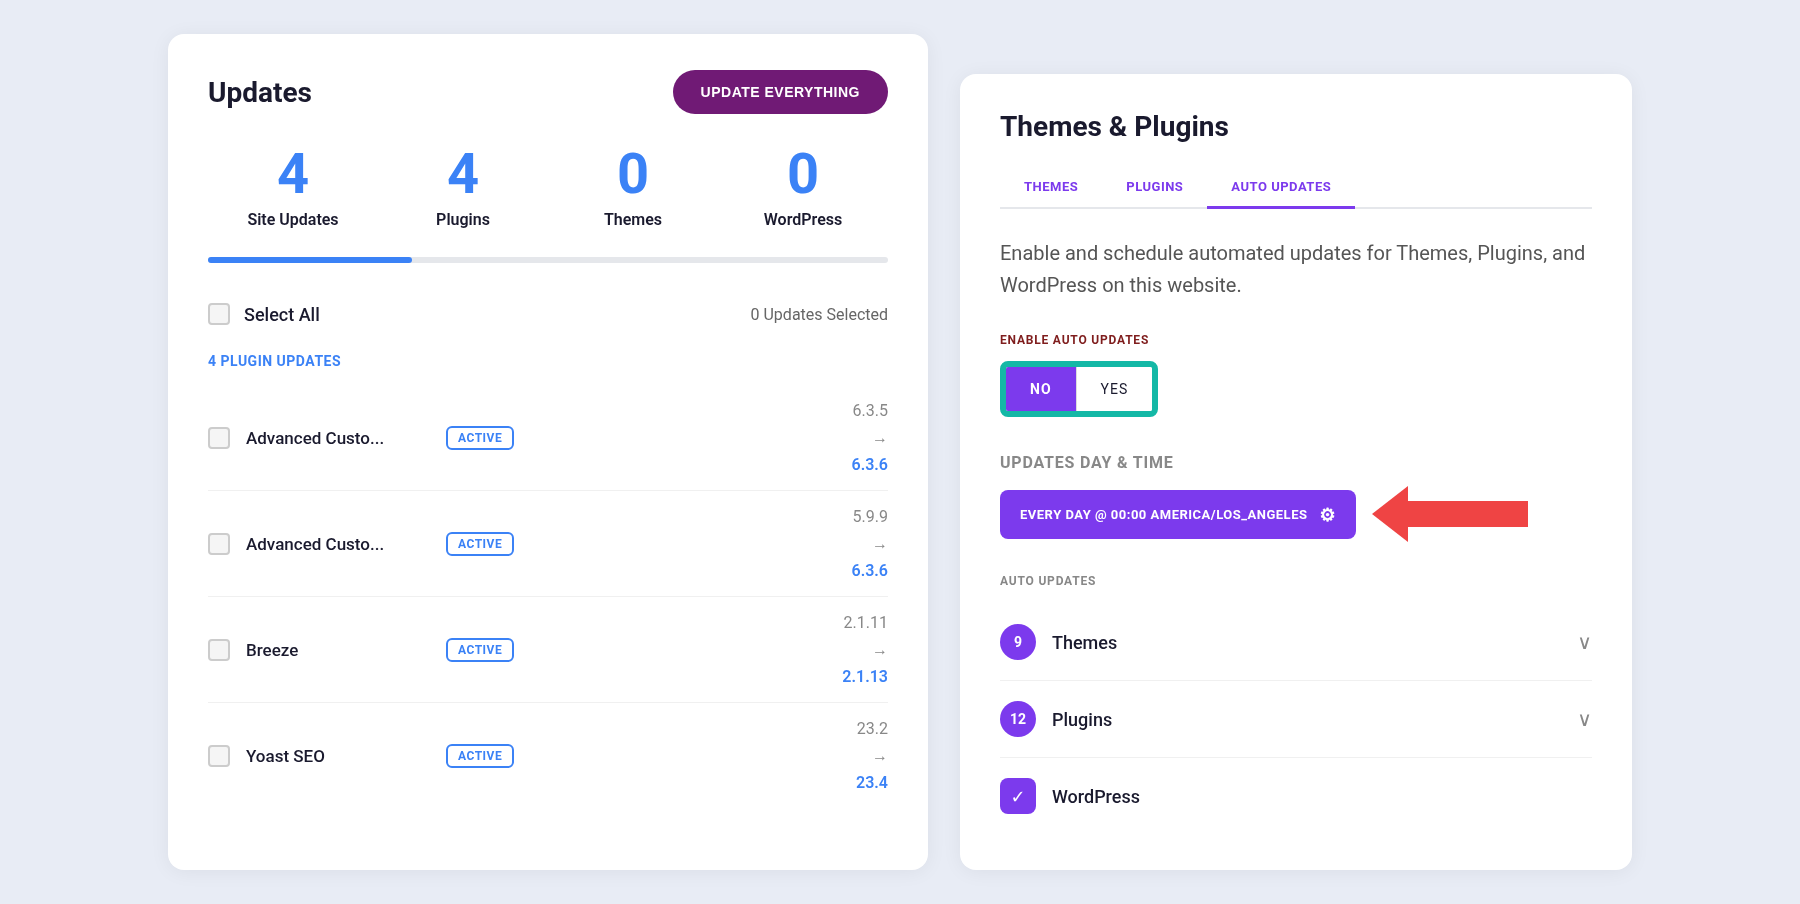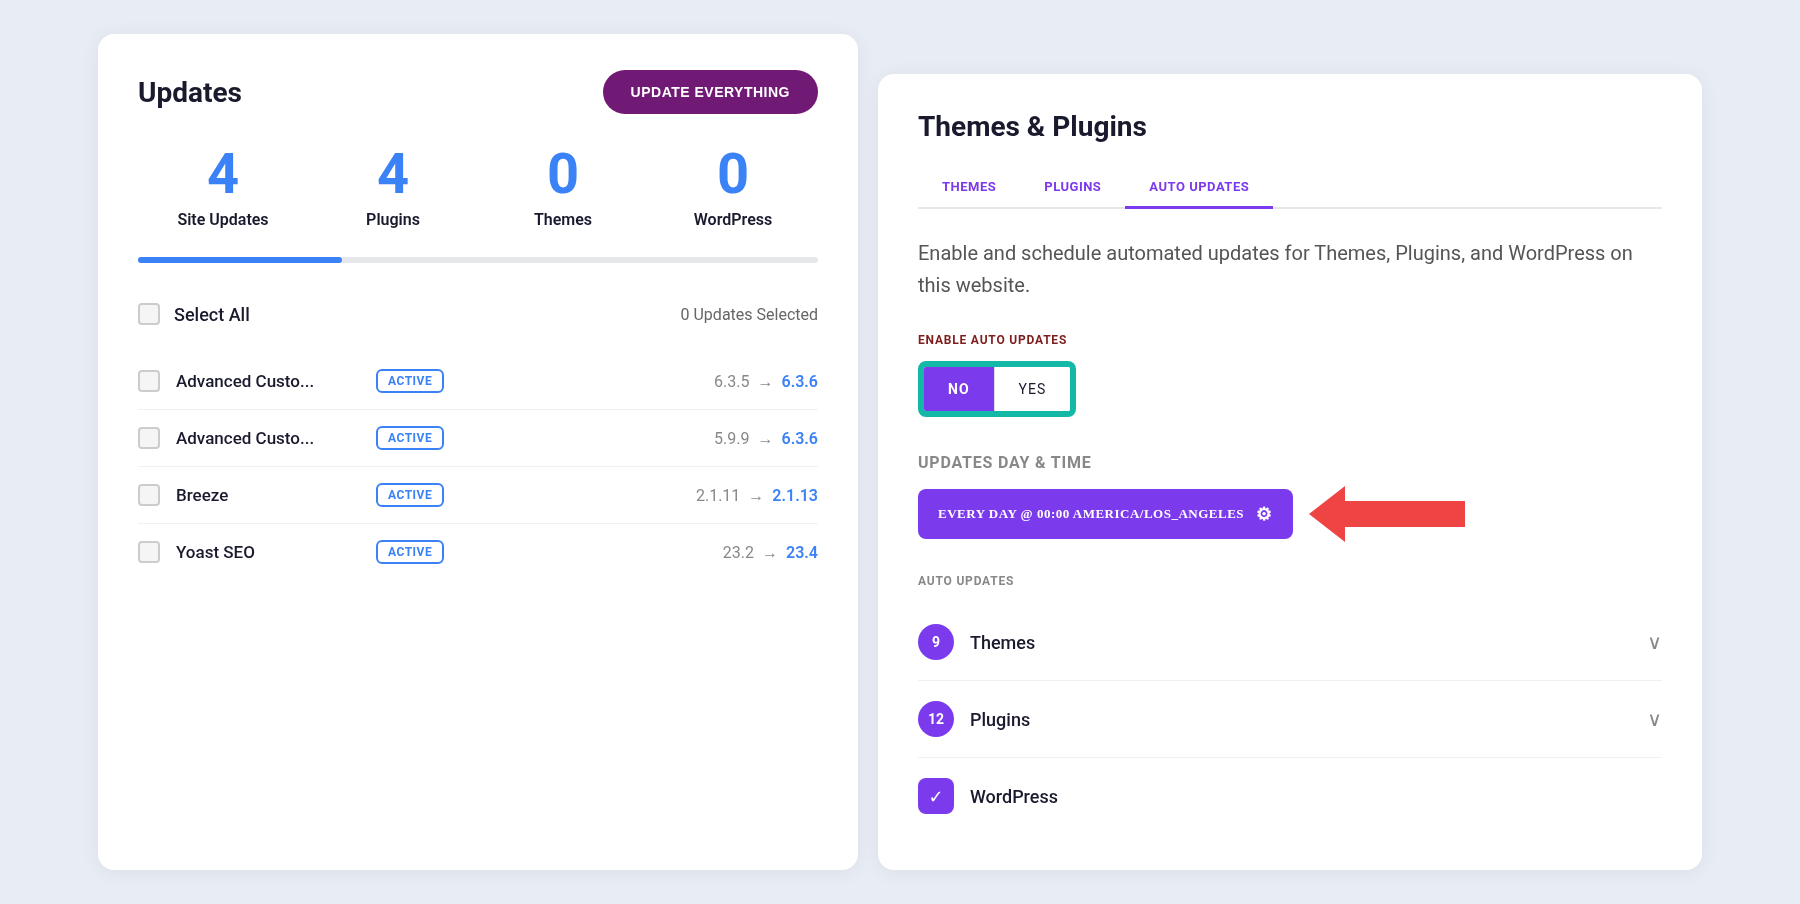--- a/index.html
+++ b/index.html
@@ -7,22 +7,22 @@
       font-family: -apple-system, BlinkMacSystemFont, 'Segoe UI', Roboto, sans-serif;
       background: #e8ecf5;
       display: flex;
       justify-content: center;
       align-items: center;
       min-height: 100vh;
       padding: 20px;
     }
     .container {
       display: flex;
-      gap: 20px;
-      width: 1604px;
+      gap: 32px;
+      width: 1464px;
       max-width: 100%;
     }
 
     
     .left-panel {
       background: #fff;
       border-radius: 16px;
       padding: 36px 40px;
       flex: 0 0 760px;
       box-shadow: 0 2px 20px rgba(0,0,0,0.06);
@@ -165,20 +165,21 @@
       font-weight: 700;
       letter-spacing: 0.5px;
       margin-right: auto;
     }
     .version-info {
       font-size: 16px;
       color: #888;
       display: flex;
       align-items: flex-end;
       gap: 8px;
+      flex-direction: column;
     }
     .version-new {
       color: #3b82f6;
       font-weight: 600;
     }
     .arrow-right {
       color: #888;
     }
 
     
@@ -274,21 +275,20 @@
       color: #888;
       letter-spacing: 0.8px;
       text-transform: uppercase;
       margin-bottom: 14px;
     }
     .schedule-row {
       display: flex;
       align-items: center;
       gap: 16px;
       margin-bottom: 32px;
-      font-family: Liberation Serif, serif;
     }
     .schedule-badge {
       background: #7c3aed;
       color: #fff;
       border-radius: 8px;
       padding: 14px 20px;
       font-size: 13px;
       font-weight: 700;
       letter-spacing: 0.5px;
       display: flex;
@@ -407,20 +407,21 @@
     </div>
 
     <div class="select-all-row">
       <div class="select-all-left">
         <div class="checkbox"></div>
         <span class="select-all-label">Select All</span>
       </div>
       <span class="updates-selected">0 Updates Selected</span>
     </div>
 
+    <div class="section-title">4 PLUGIN UPDATES</div>
 
     <div class="plugin-row">
       <div class="plugin-checkbox"></div>
       <span class="plugin-name">Advanced Custo...</span>
       <span class="active-badge">ACTIVE</span>
       <span class="version-info">
         <span>6.3.5</span>
         <span class="arrow-right">→</span>
         <span class="version-new">6.3.6</span>
       </span>

